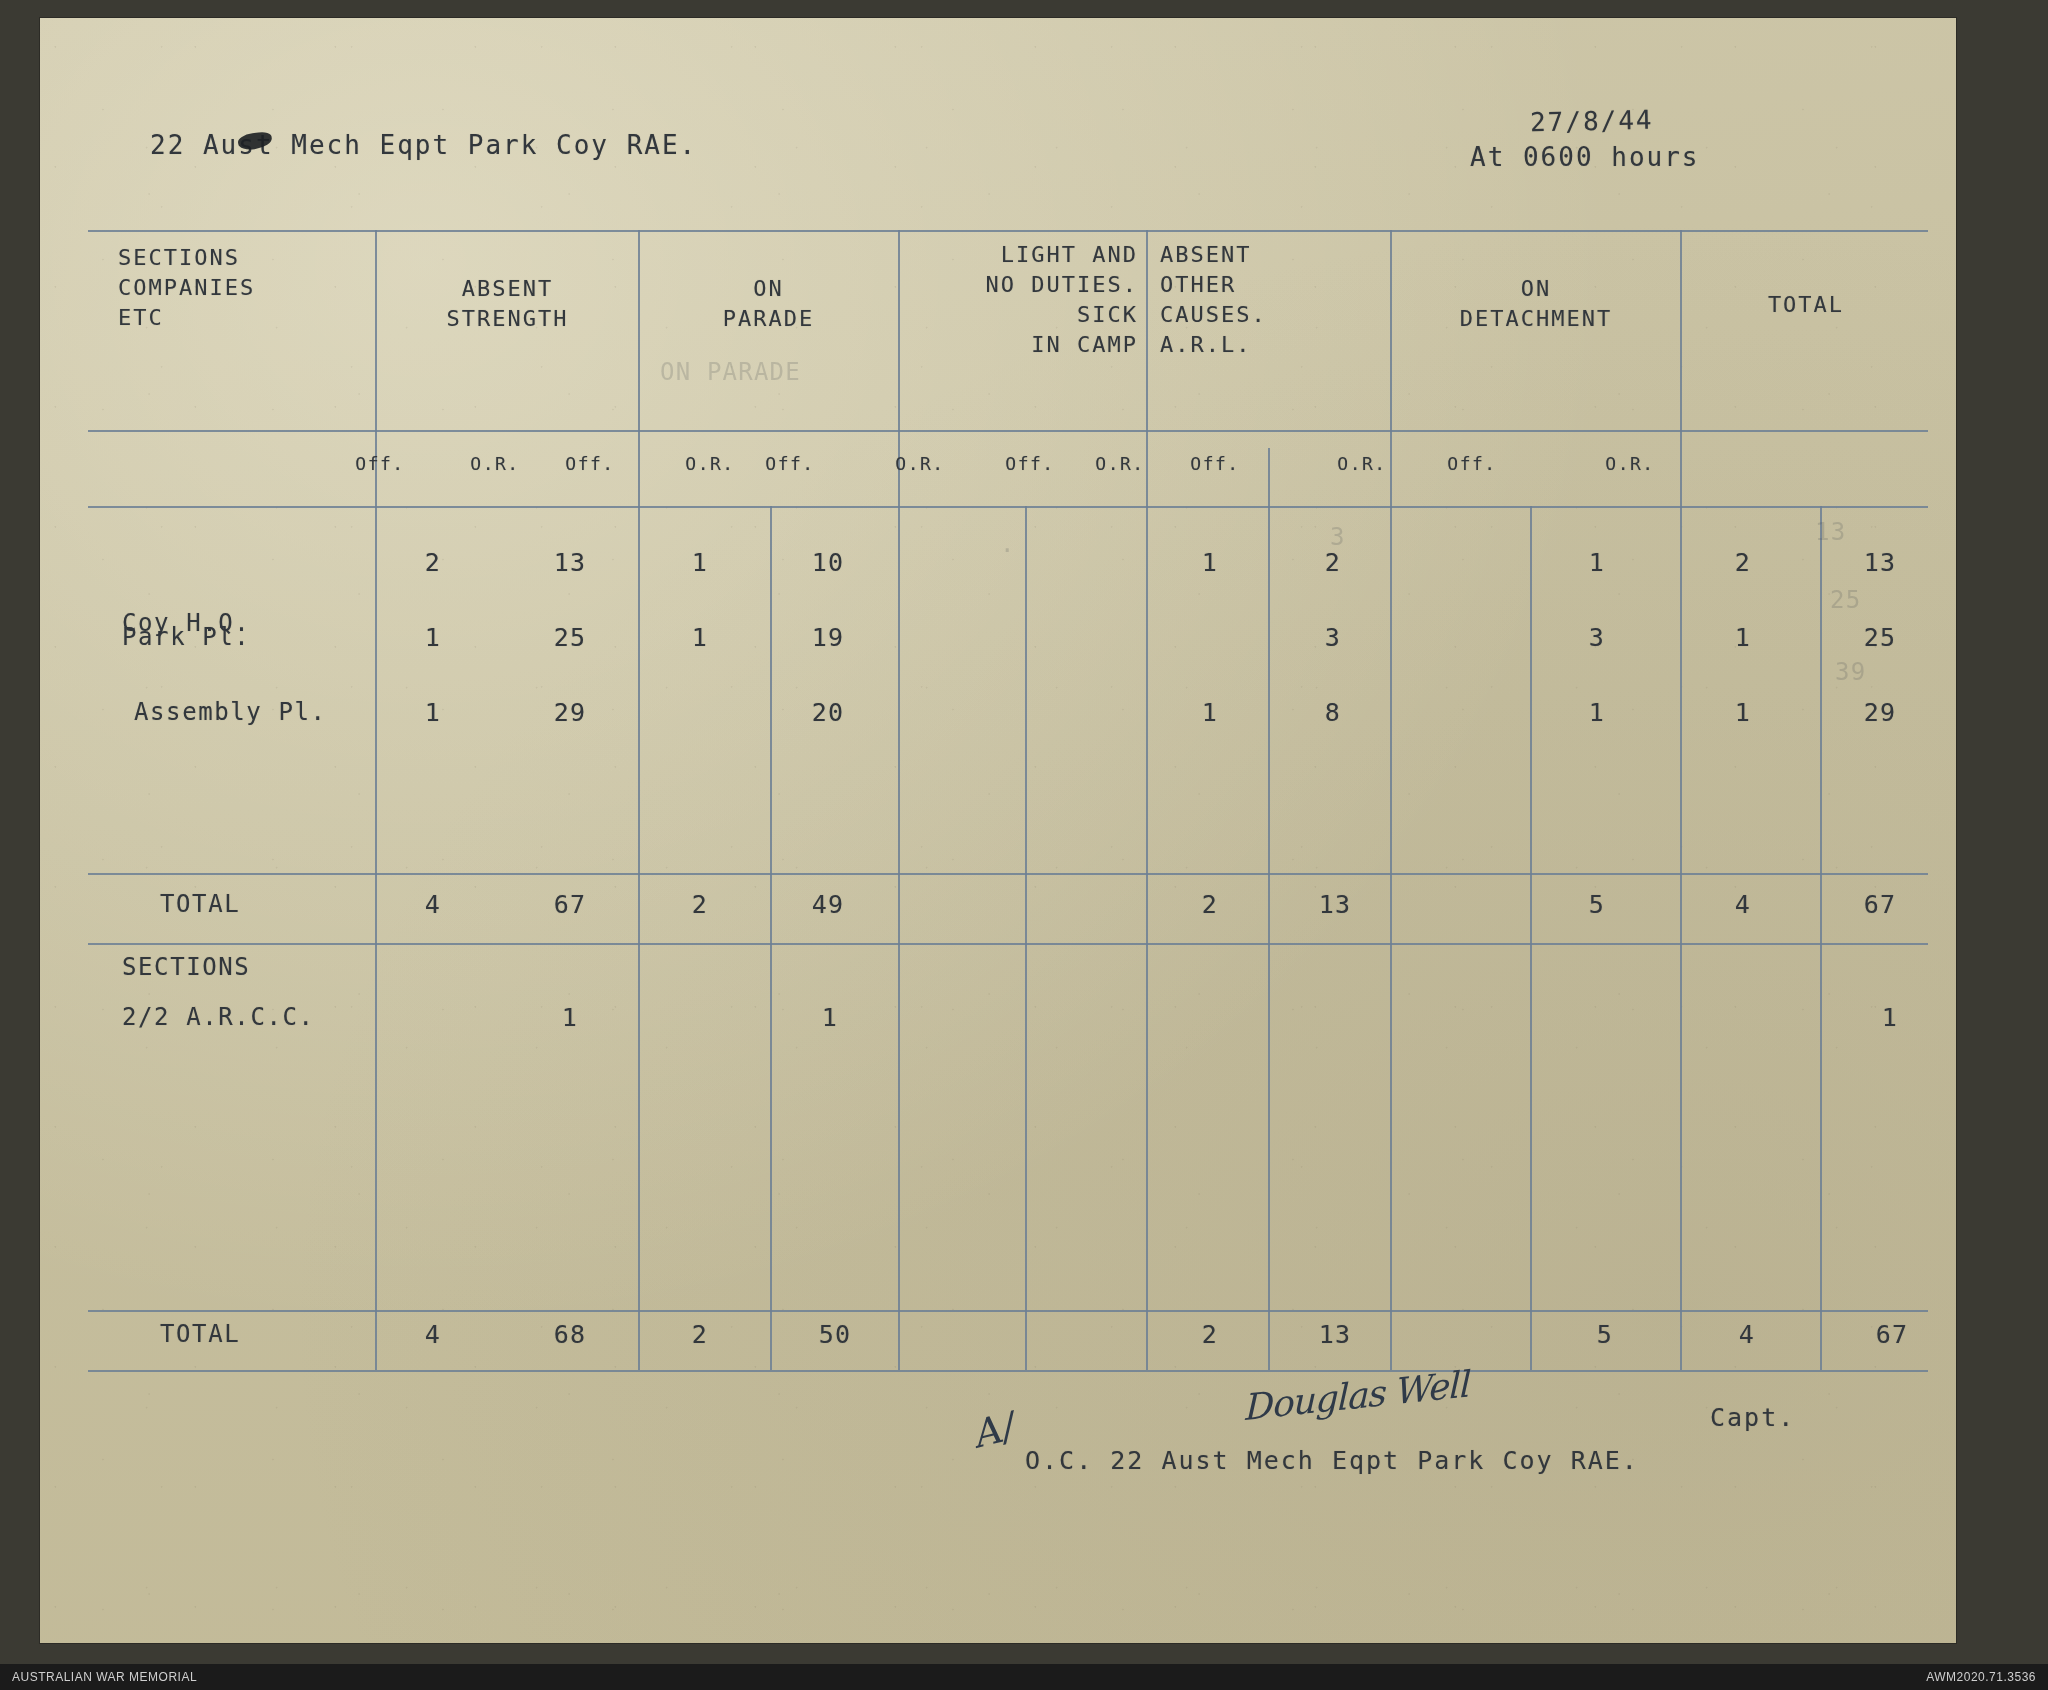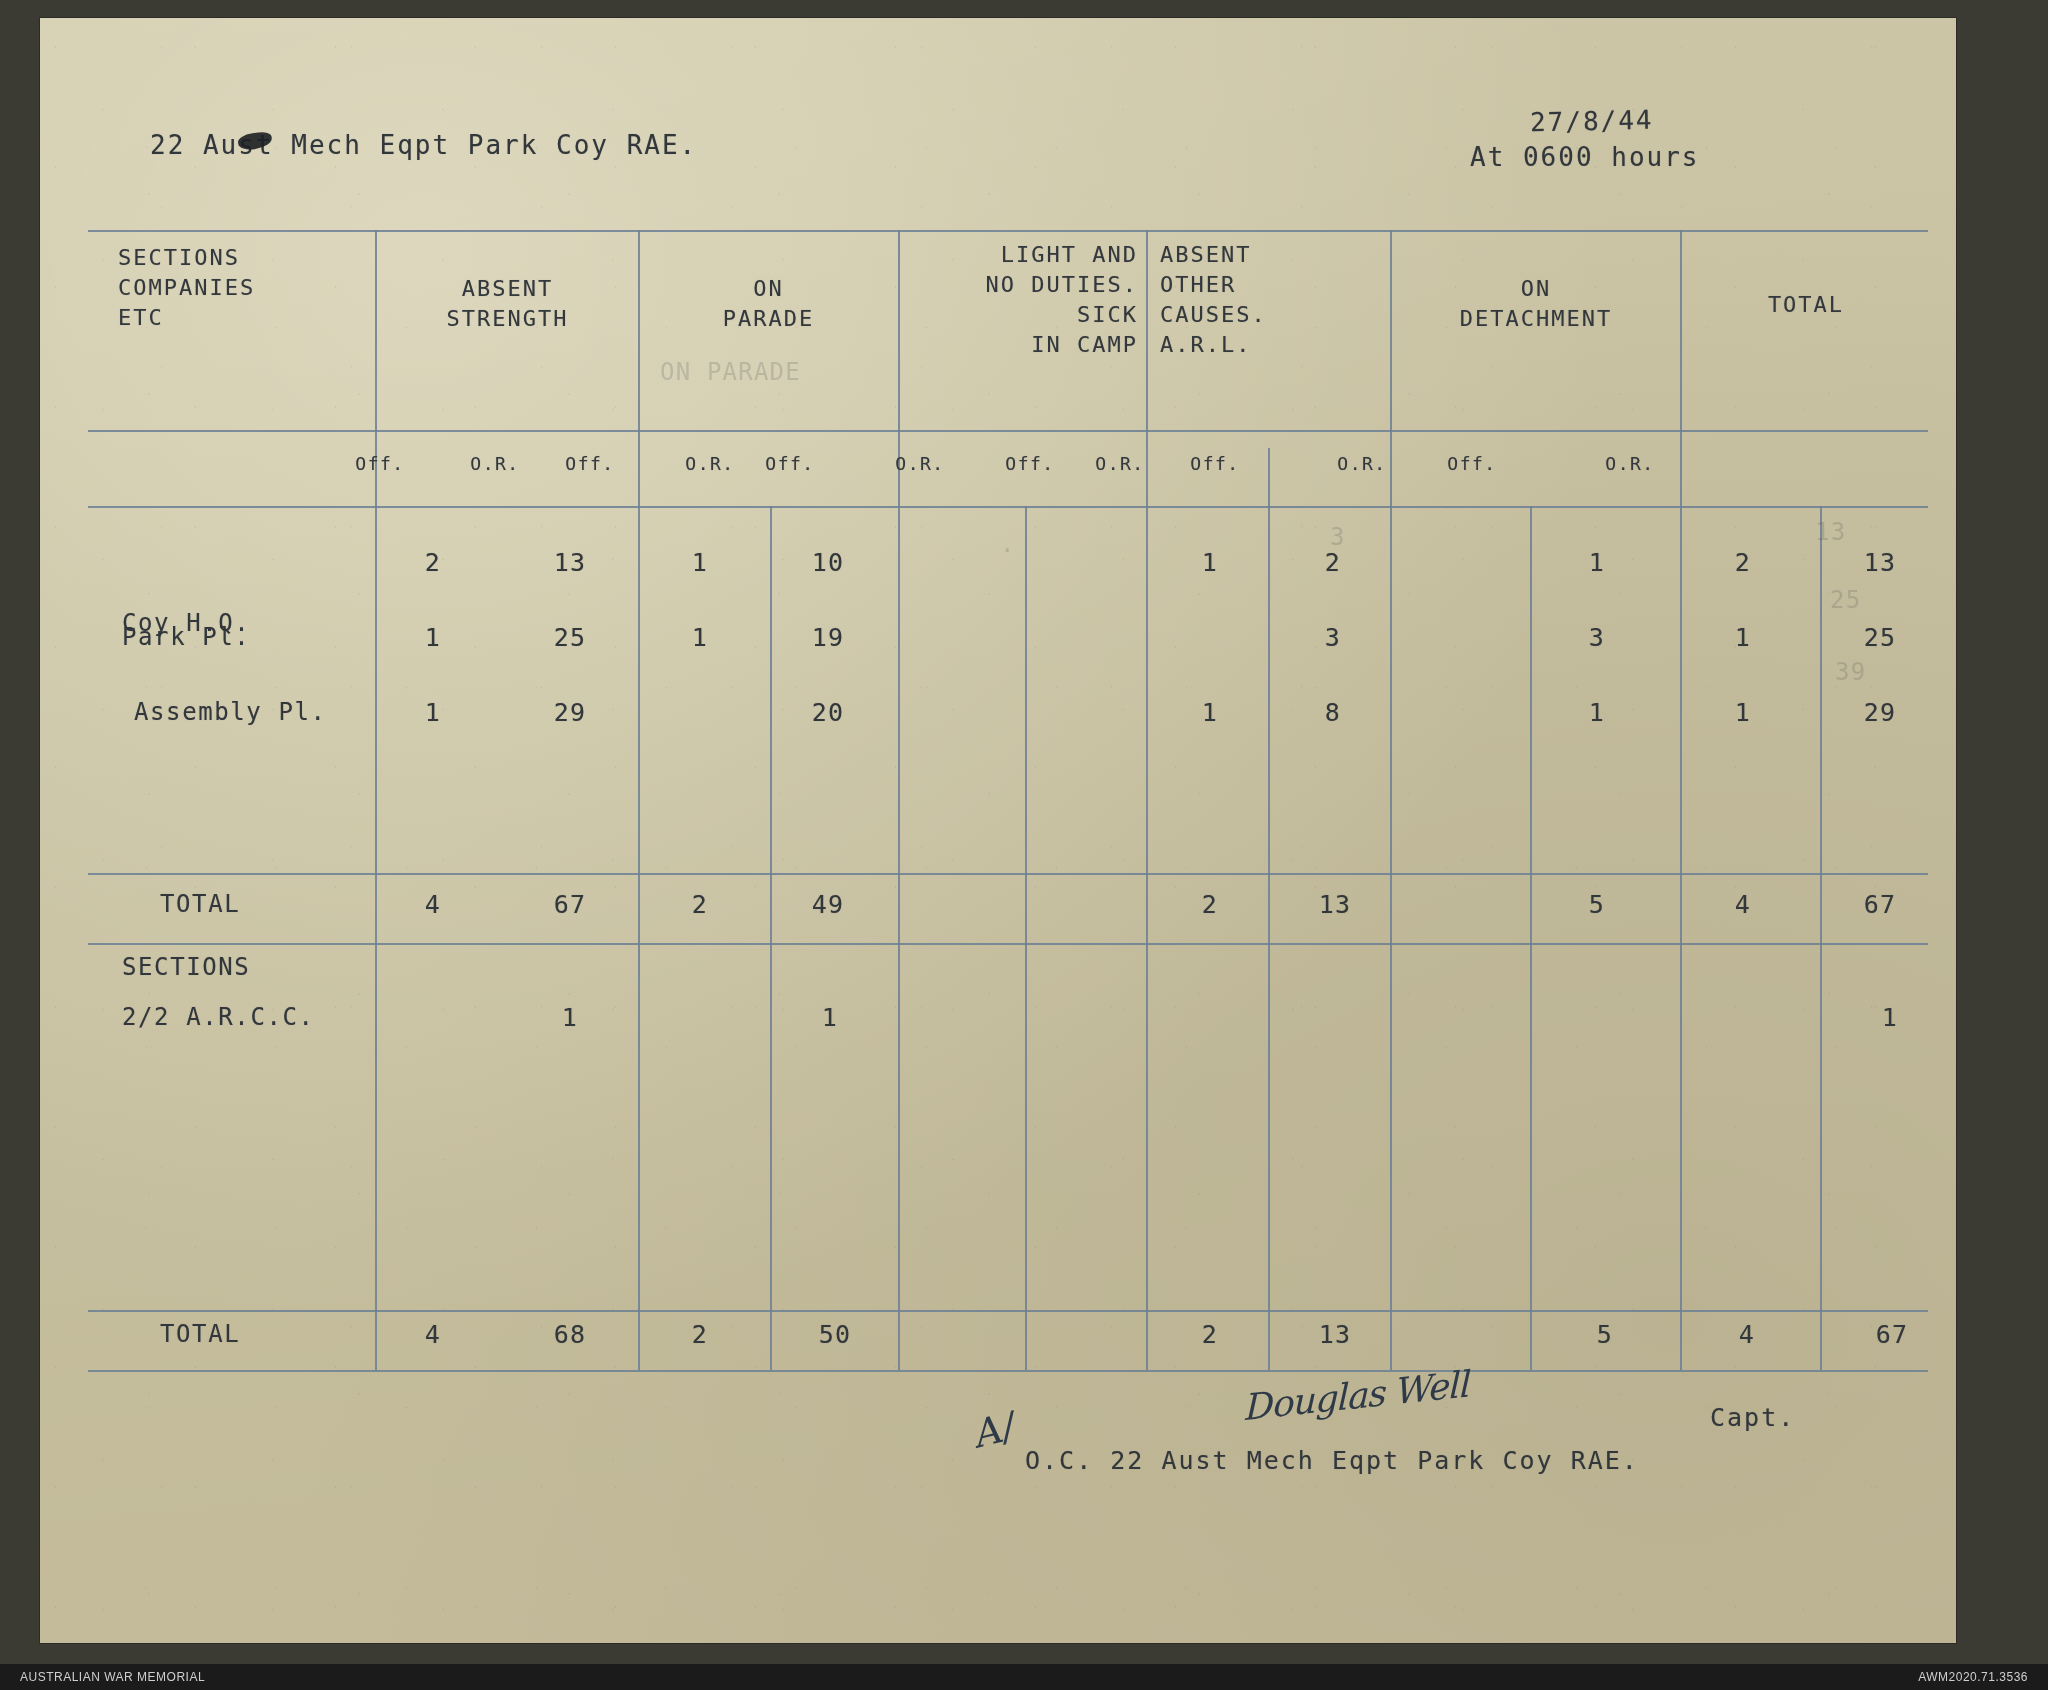--- a/index.html
+++ b/index.html
@@ -211,21 +211,21 @@
     width: 100%;
     height: 26px;
     background: #1b1b1b;
     color: #cfcfcf;
     font-family: "Liberation Sans", sans-serif;
     font-size: 12px;
     letter-spacing: 0.5px;
     display: flex;
     align-items: center;
     justify-content: space-between;
-    padding: 0 20px;
+    padding: 0 12px;
     box-sizing: border-box;
   }
 </style>
 </head>
 <body>
 
 <div class="mount"></div>
 
 <div class="sheet">
   <div class="grain"></div>

